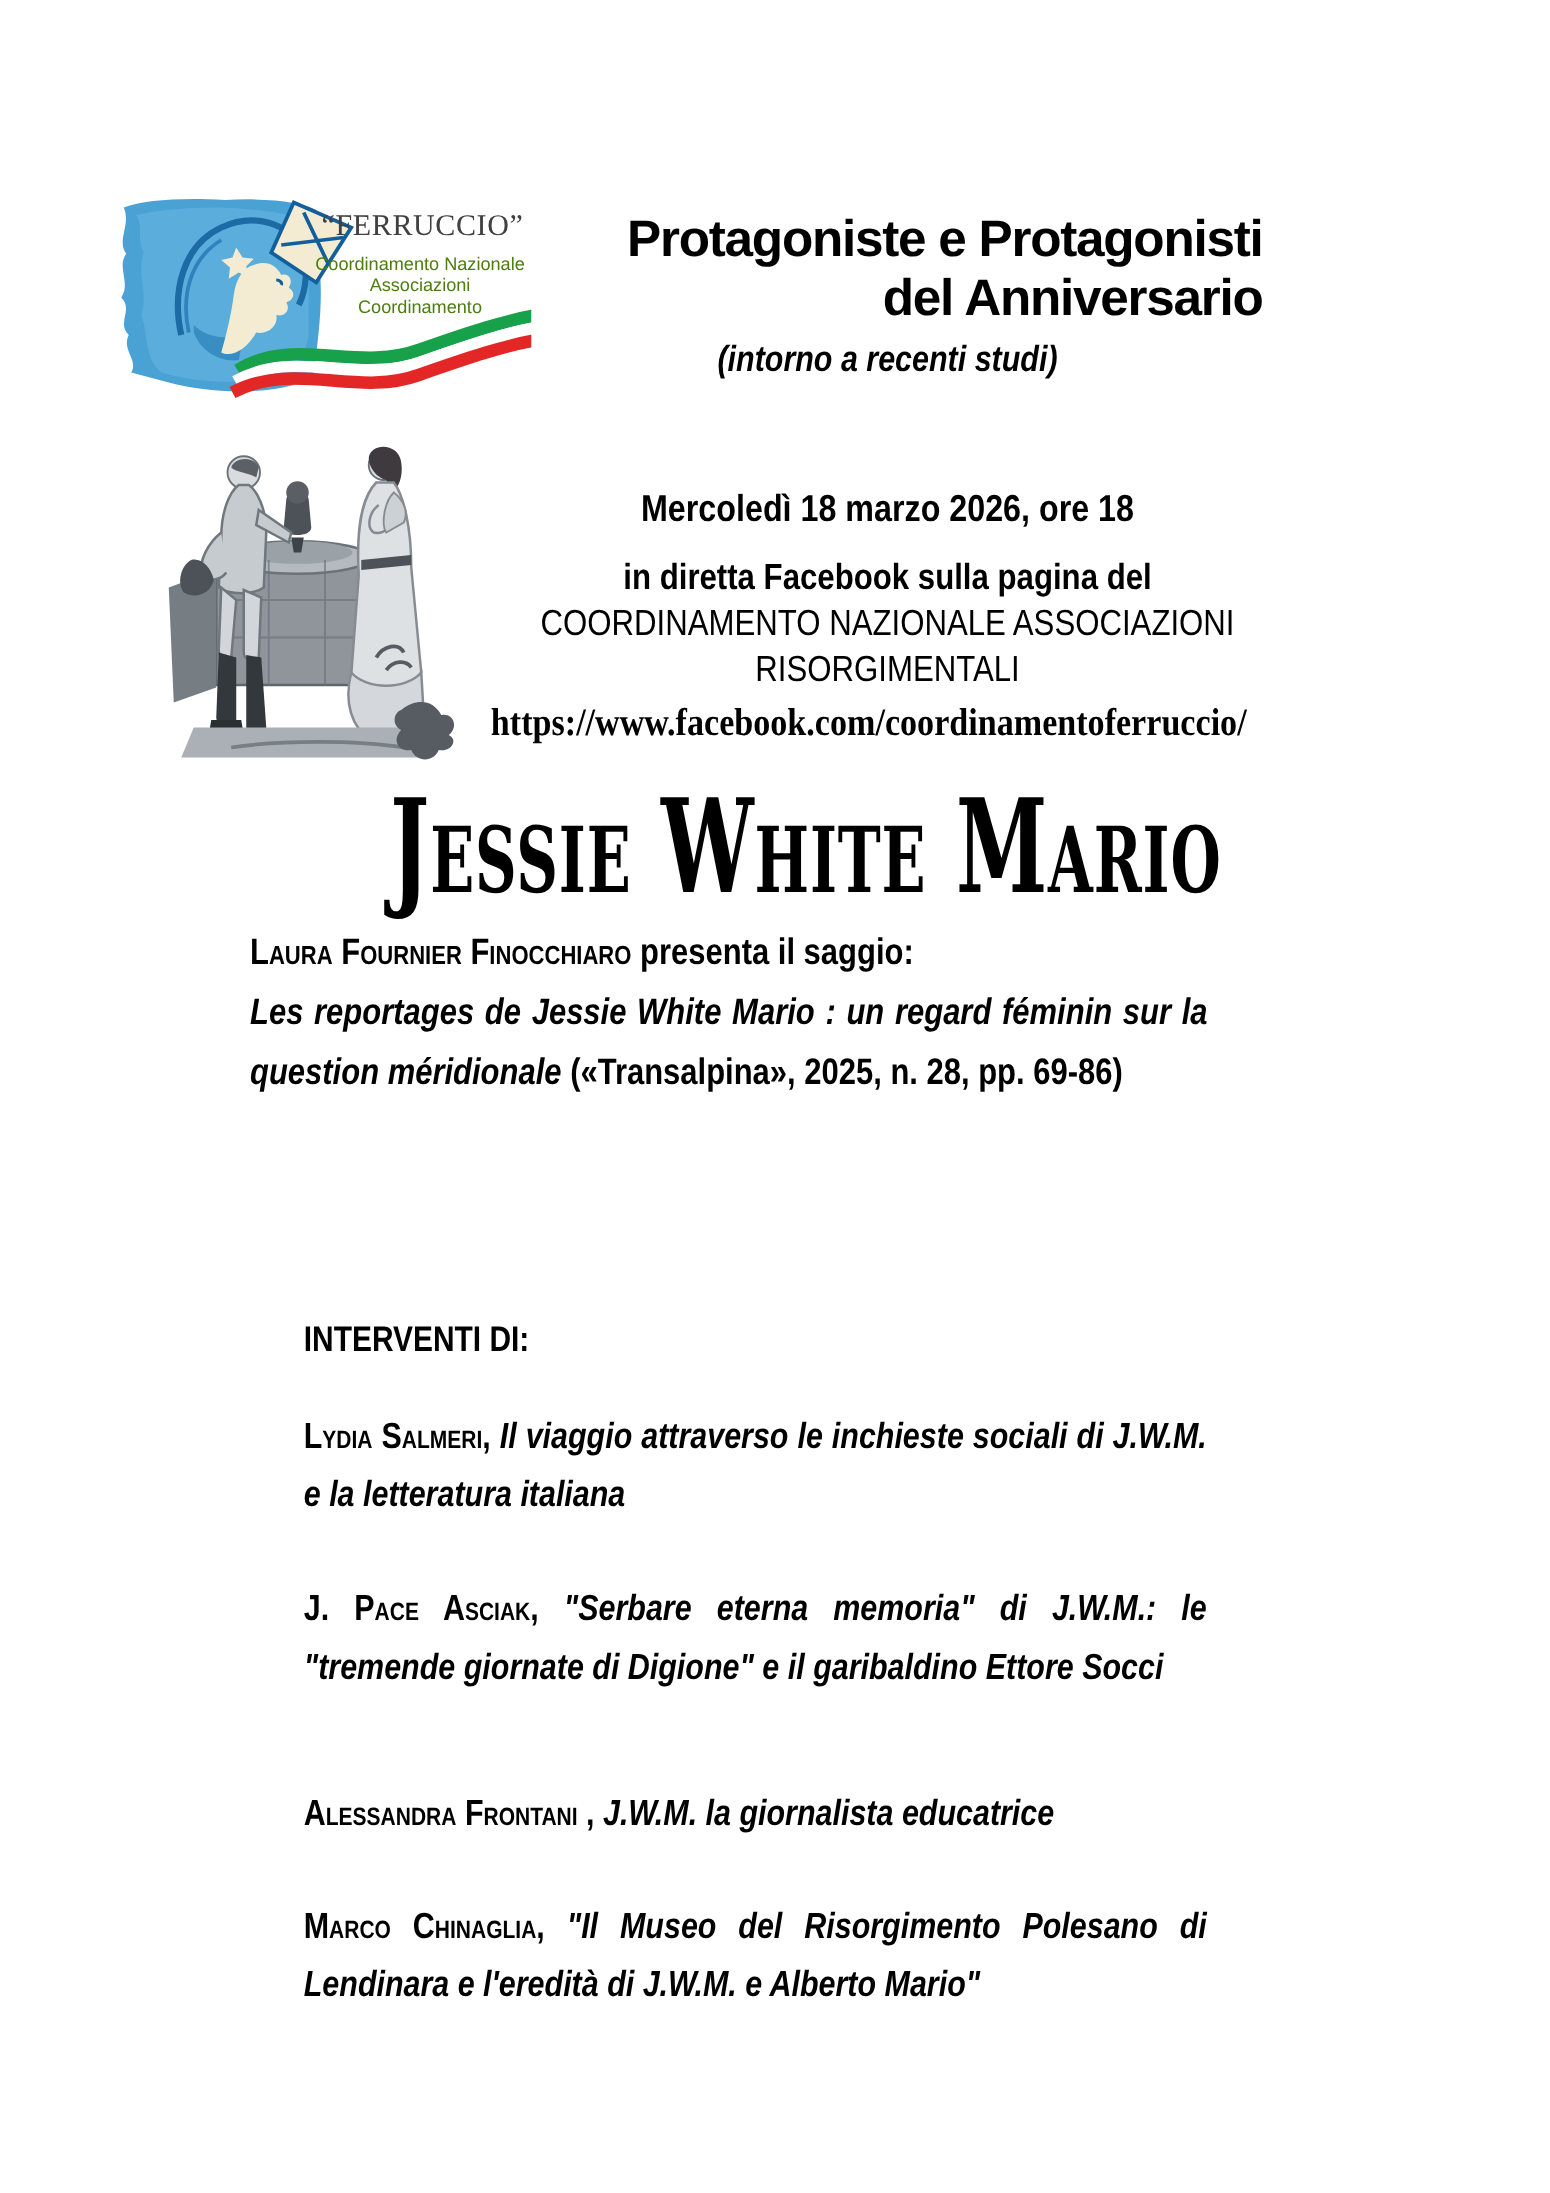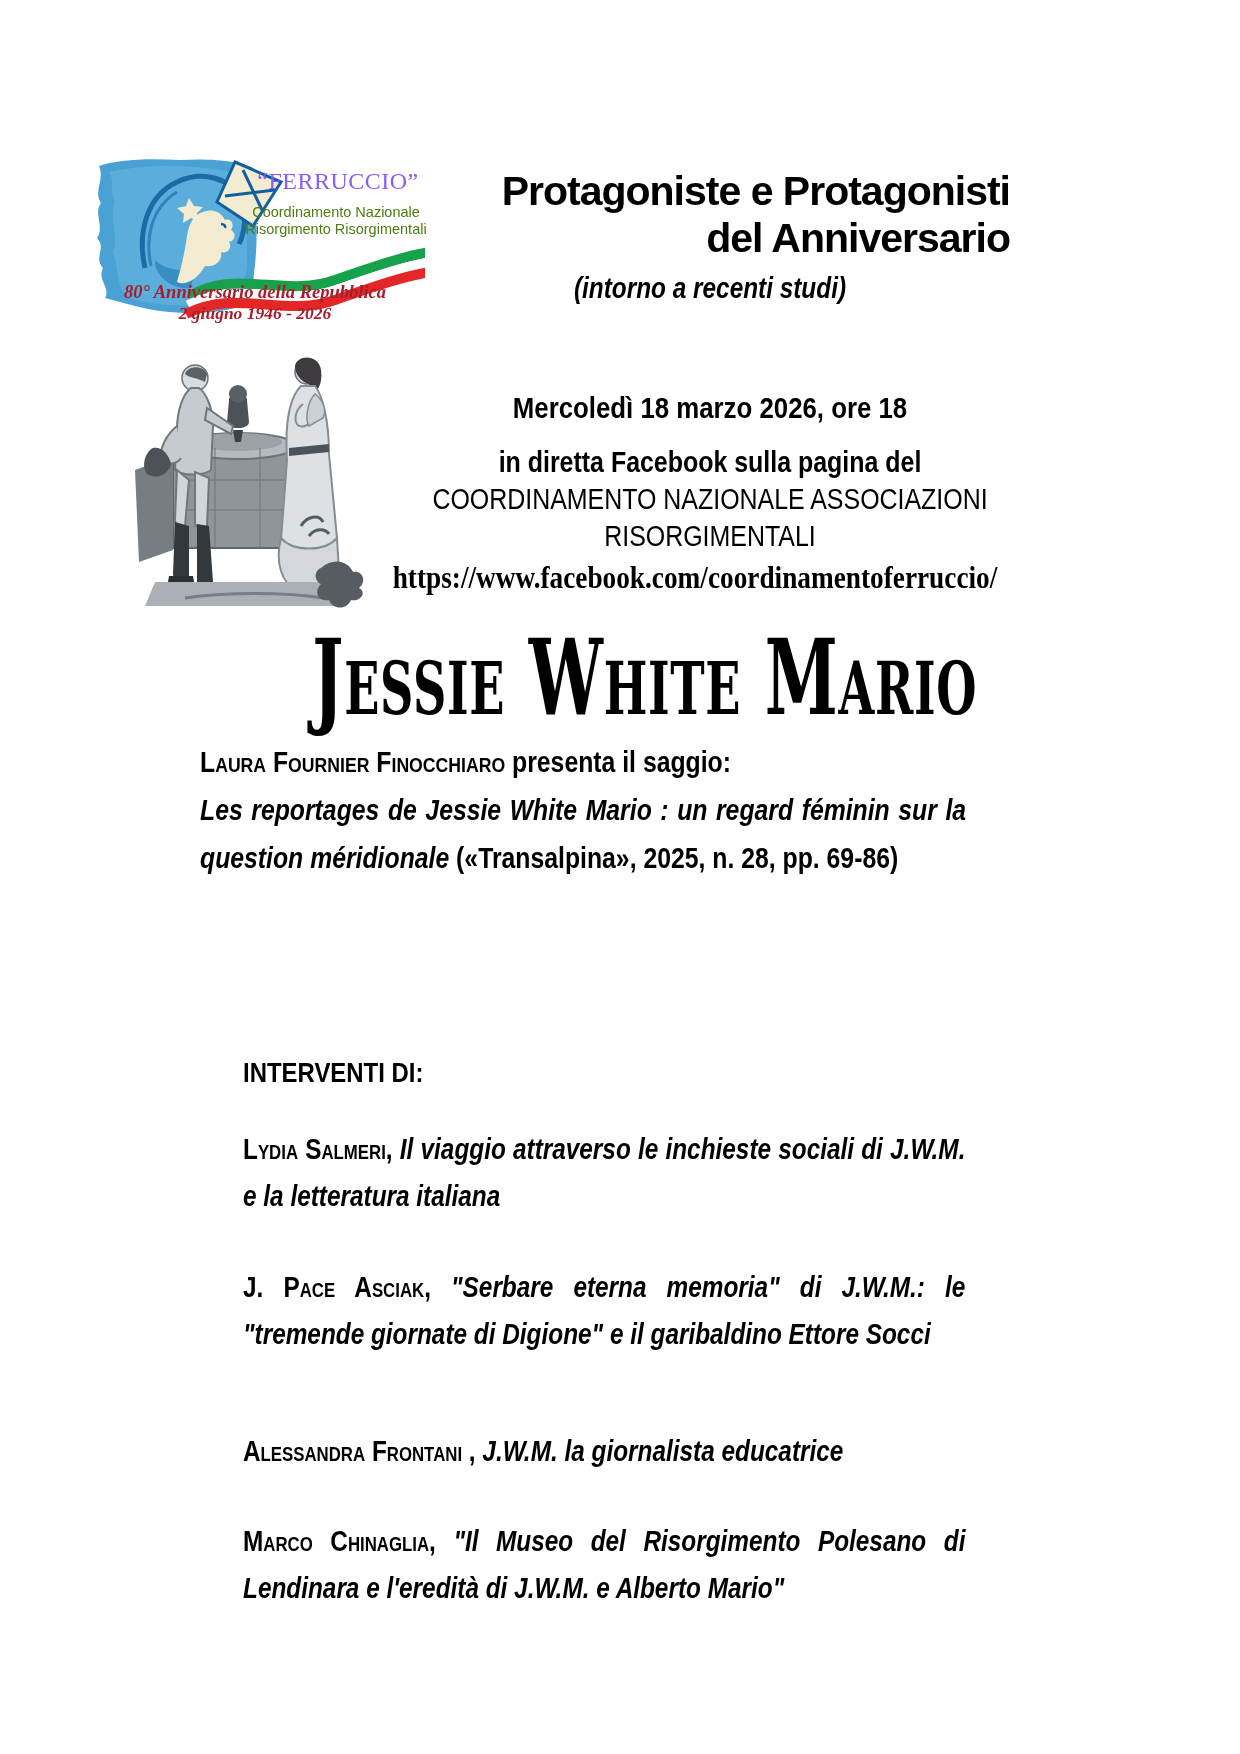--- a/index.html
+++ b/index.html
@@ -3,21 +3,21 @@
 <meta charset="utf-8">
 <style>
   html,body{margin:0;padding:0;background:#ffffff;}
   .page{position:relative;width:1240px;height:1754px;background:#fff;overflow:hidden;
         font-family:"Liberation Sans",sans-serif;color:#000;}
 
   
   .logo-area{position:absolute;left:85px;top:148px;width:340px;height:185px;}
   .logo-svg{position:absolute;left:0;top:0;}
   .ferruccio-name{position:absolute;left:168px;top:20px;width:170px;text-align:center;
-      font-family:"Liberation Serif",serif;font-size:24px;letter-spacing:.5px;color:#8b5cf6;}
+      font-family:"Liberation Serif",serif;font-size:24px;letter-spacing:.5px;color:#404040;}
   .org-lines{position:absolute;left:160px;top:56px;width:182px;text-align:center;
       font-size:14.5px;line-height:17px;color:#4d7c0f;}
   .anniversary{position:absolute;left:-10px;top:134px;width:360px;text-align:center;
       font-family:"Liberation Serif",serif;font-weight:bold;font-style:italic;color:#a81d2c;}
   .anniversary .l1{font-size:18.5px;line-height:21px;}
   .anniversary .l2{font-size:17.5px;line-height:20px;}
 
   
   .illustration{position:absolute;left:95px;top:330px;width:275px;height:290px;}
 
@@ -96,25 +96,21 @@
 
       <g>
         <path d="M105,148 C150,120 200,150 250,132 C290,118 320,108 345,104" fill="none" stroke="#17a14a" stroke-width="10"></path>
         <path d="M103,157 C150,130 200,160 250,142 C290,128 320,118 345,114" fill="none" stroke="#ffffff" stroke-width="9"></path>
         <path d="M101,166 C150,140 200,170 250,152 C290,138 320,128 345,124" fill="none" stroke="#e32726" stroke-width="10"></path>
       </g>
     </svg>
     <div class="ferruccio-name">“FERRUCCIO”</div>
     <div class="org-lines">
       <div>Coordinamento Nazionale</div>
-      <div>Risorgimento Risorgimentali</div>
-    </div>
-    <div class="anniversary">
-      <div class="l1">80° Anniversario della Repubblica</div>
-      <div class="l2">2 giugno 1946 - 2026</div>
+      <div>Associazioni Coordinamento</div>
     </div>
   </div>
 
   <svg class="illustration" viewBox="0 0 275 290">
 
     <rect x="78" y="118" width="130" height="100" fill="#8f959a"></rect>
     <rect x="78" y="118" width="130" height="100" fill="none" stroke="#5f666c" stroke-width="2"></rect>
     <path d="M40,140 L78,126 L78,220 L44,232 Z" fill="#767d83"></path>
     <ellipse cx="143" cy="116" rx="58" ry="13" fill="#b4bac0" stroke="#6b7278" stroke-width="2"></ellipse>
     <ellipse cx="143" cy="112" rx="44" ry="9" fill="#9aa1a7"></ellipse>

